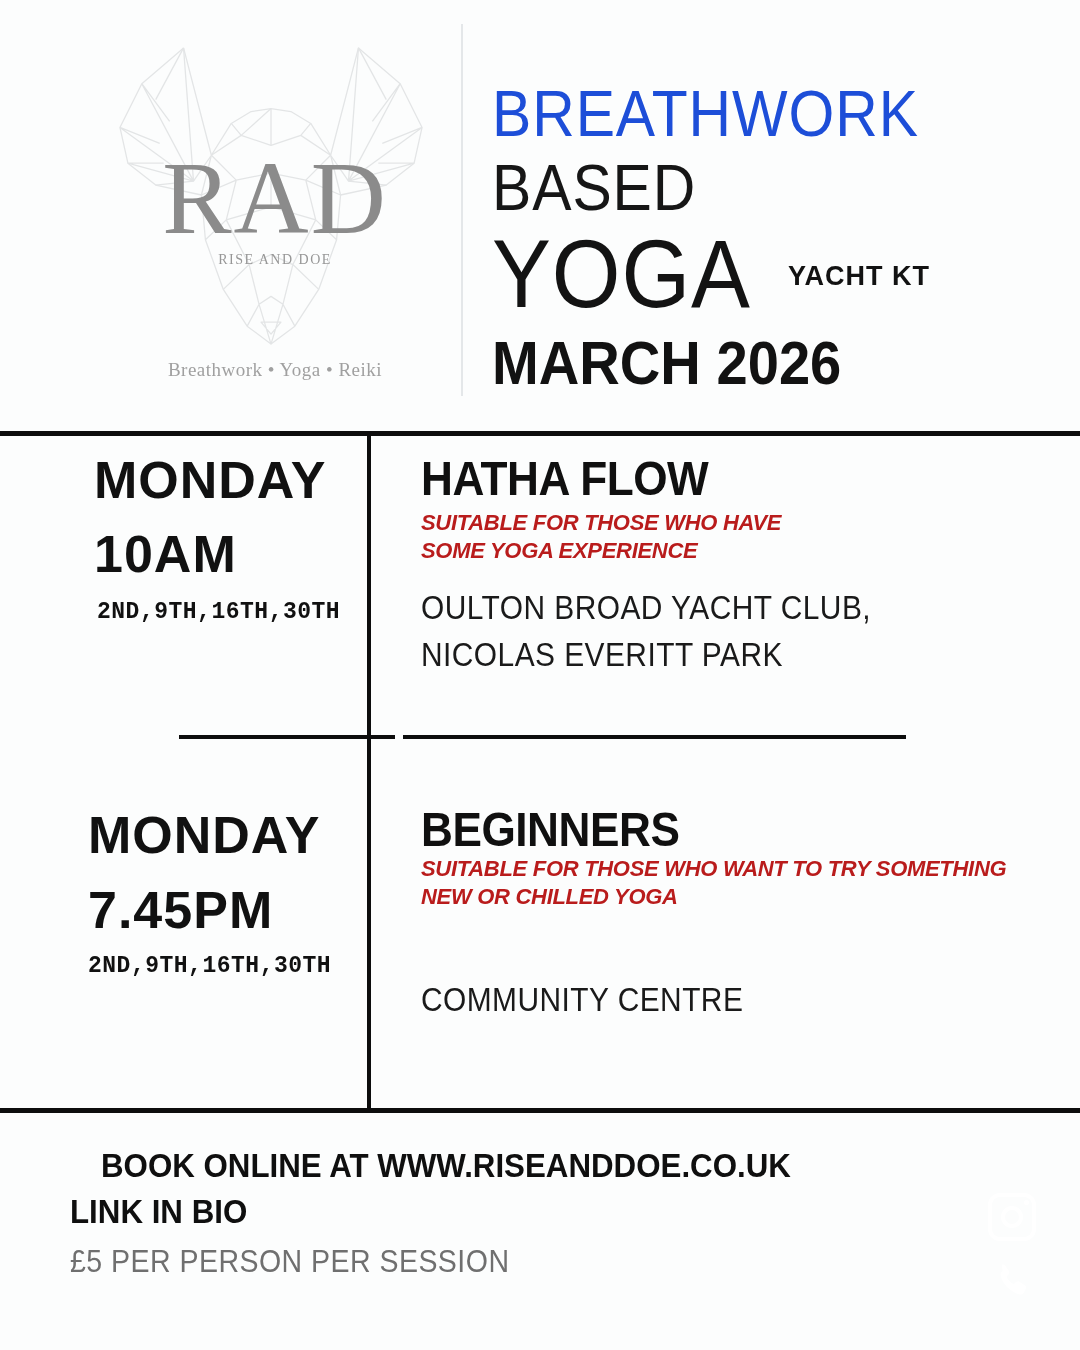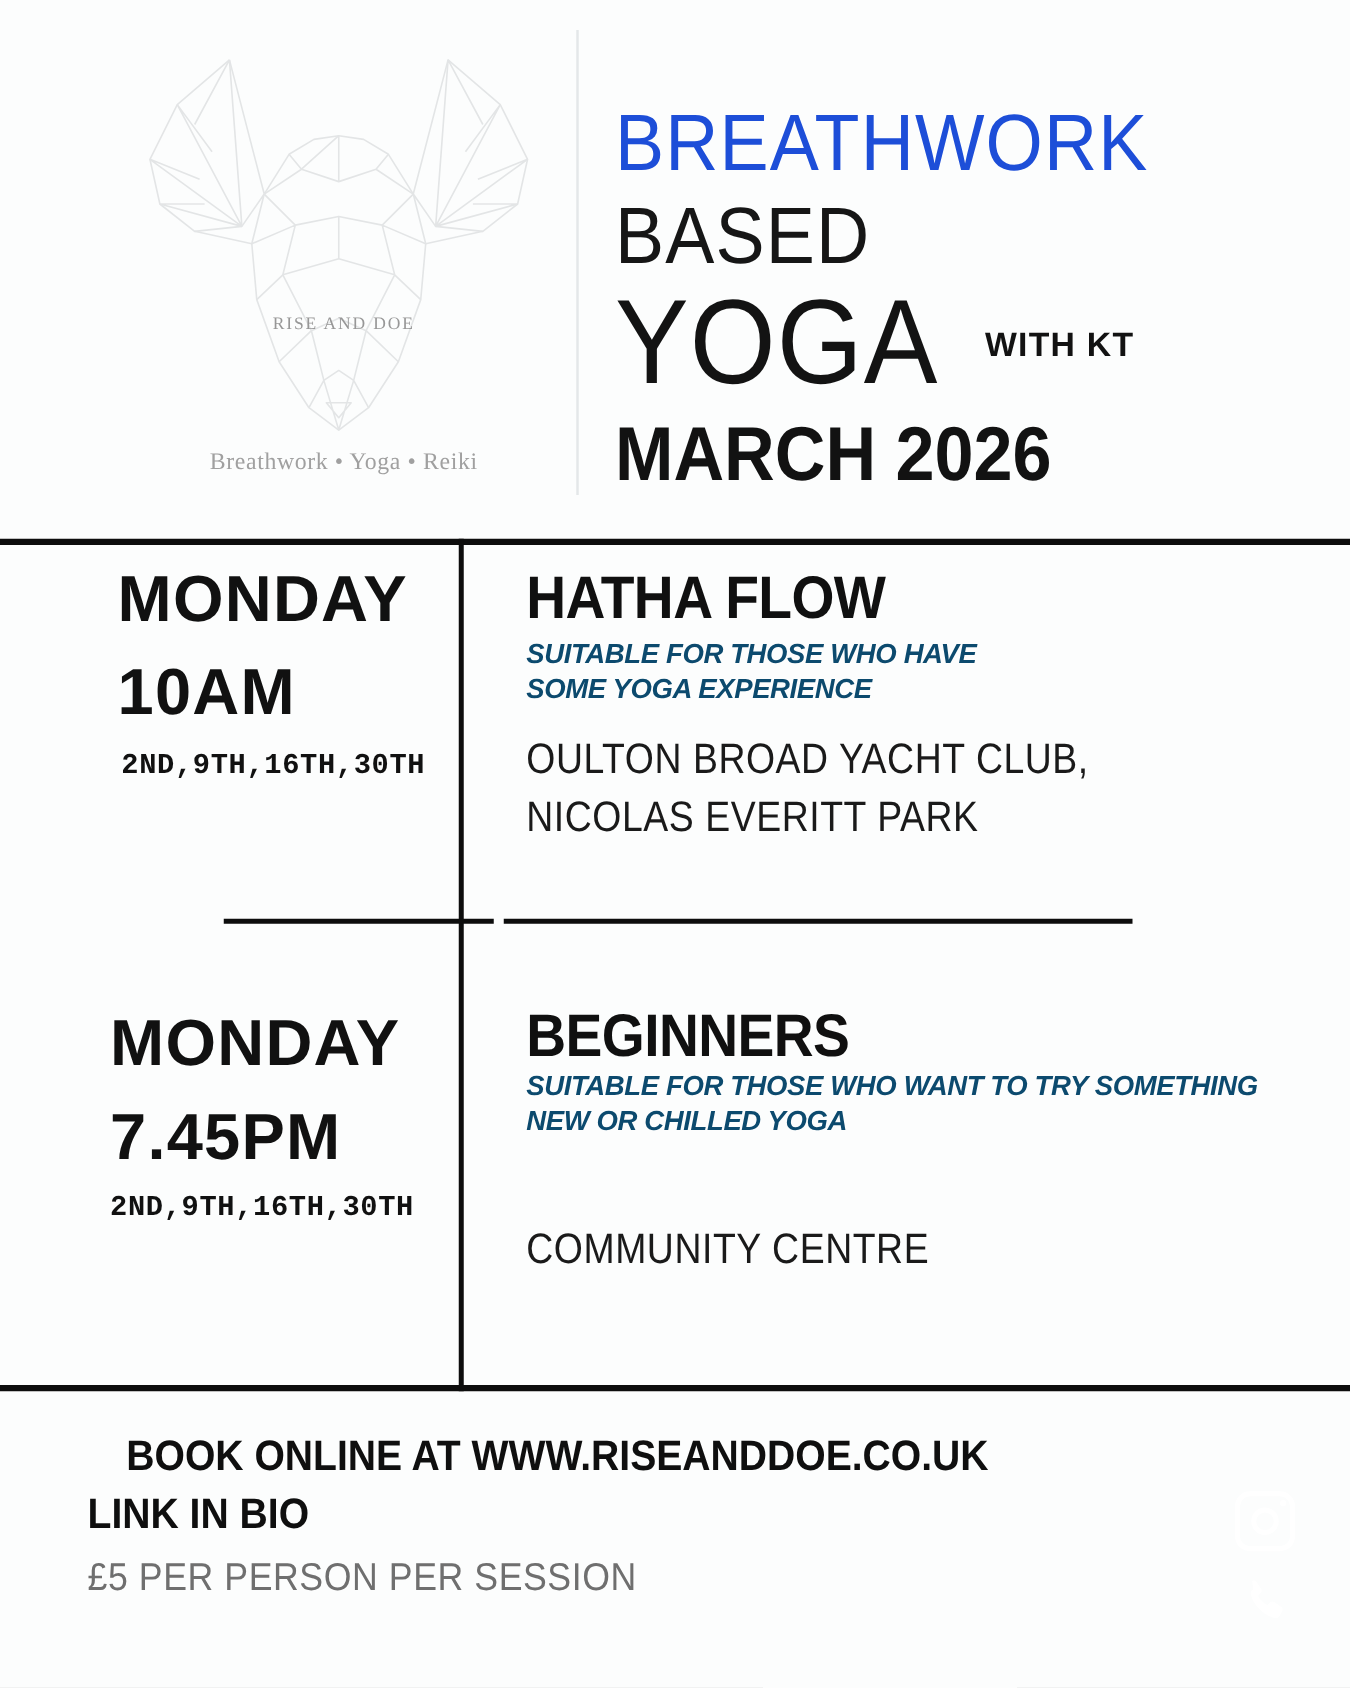--- a/index.html
+++ b/index.html
@@ -36,21 +36,21 @@
   .rule-top{left:0;top:431px;width:1080px;height:5px;}
   .rule-bottom{left:0;top:1108px;width:1080px;height:5px;}
   .rule-vert{left:367px;top:431px;width:4px;height:682px;}
   .rule-mid-a{left:179px;top:735px;width:216px;height:4px;}
   .rule-mid-b{left:403px;top:735px;width:503px;height:4px;}
 
   
   .day,.time{font-size:52px;font-weight:800;letter-spacing:1px;color:#111;}
   .dates{font-size:23px;font-weight:700;letter-spacing:.5px;color:#111;font-family:Liberation Mono, monospace;}
   .klass{font-size:48px;font-weight:800;letter-spacing:-.5px;color:#101010;}
-  .sub{font-size:22px;font-weight:700;font-style:italic;letter-spacing:-.3px;color:#0c4a6e;}
+  .sub{font-size:22px;font-weight:700;font-style:italic;letter-spacing:-.3px;color:#b91c1c;}
   .loc{font-size:34px;font-weight:400;color:#1a1a1a;letter-spacing:.5px;}
 
   .s1-day{left:94px;top:454px;}   .s1-time{left:94px;top:528px;}   .s1-dates{left:97px;top:601px;}
   .s1-class{left:421px;top:455px;}
   .s1-sub1{left:421px;top:512px;} .s1-sub2{left:421px;top:540px;}
   .s1-loc1{left:421px;top:590px;} .s1-loc2{left:421px;top:637px;}
 
   .s2-day{left:88px;top:809px;}   .s2-time{left:88px;top:884px;}   .s2-dates{left:88px;top:955px;}
   .s2-class{left:421px;top:806px;}
   .s2-sub1{left:421px;top:858px;} .s2-sub2{left:421px;top:886px;}
@@ -76,29 +76,30 @@
 <div class="poster">
 
   <svg class="mesh" viewBox="0 0 320 320" fill="none" stroke="#e3e5e6" stroke-width="1.3" stroke-linejoin="round">
     <path d="M72,12 L30,48 L8,92 L16,128 L44,150 L82,146 L100,120 L120,88 L140,76 L160,73 L180,76 L200,88 L220,120 L238,146 L276,150 L304,128 L312,92 L290,48 L248,12 L220,120 M72,12 L100,120 M100,120 L90,160 L94,205 L112,255 L136,292 L160,310 L184,292 L208,255 L226,205 L230,160 L220,120"></path>
     <path d="M82,146 L72,12 M82,146 L30,48 M82,146 L8,92 M82,146 L16,128 M72,12 L44,64 M30,48 L58,86 M8,92 L48,108 M16,128 L52,128 M44,150 L90,160"></path>
     <path d="M238,146 L248,12 M238,146 L290,48 M238,146 L312,92 M238,146 L304,128 M248,12 L276,64 M290,48 L262,86 M312,92 L272,108 M304,128 L268,128 M276,150 L230,160"></path>
     <path d="M100,120 L130,100 L120,88 M130,100 L160,73 M130,100 L160,110 L190,100 M160,73 L160,110 M190,100 L200,88 M190,100 L220,120"></path>
     <path d="M90,160 L125,145 L160,138 L195,145 L230,160 M125,145 L100,120 M195,145 L220,120 M125,145 L115,185 L160,172 L205,185 L195,145 M160,138 L160,172 M94,205 L115,185 M226,205 L205,185 M115,185 L138,230 L160,220 L182,230 L205,185 M112,255 L138,230 L148,270 L160,262 L172,270 L182,230 M208,255 L182,230 M136,292 L148,270 M184,292 L172,270 M160,310 L148,270 M160,310 L172,270 M150,288 L170,288 L160,300 Z"></path>
   </svg>
 
+  <div class="abs brand ctr">RAD</div>
   <div class="abs brand-sub ctr">RISE AND DOE</div>
   <div class="abs tagline ctr">Breathwork • Yoga • Reiki</div>
 
   <div class="abs hvline"></div>
 
   <div class="abs t-l1"><span class="sx92" style="display:inline-block">BREATHWORK</span></div>
   <div class="abs t-l2"><span class="sx92" style="display:inline-block">BASED</span></div>
   <div class="abs t-yoga"><span class="sx92" style="display:inline-block">YOGA</span></div>
-  <div class="abs t-with">WITH KT</div>
+  <div class="abs t-with">YACHT KT</div>
   <div class="abs t-month"><span class="sx92" style="display:inline-block">MARCH 2026</span></div>
 
   <div class="rule rule-top"></div>
   <div class="rule rule-vert"></div>
   <div class="rule rule-mid-a"></div>
   <div class="rule rule-mid-b"></div>
   <div class="rule rule-bottom"></div>
 
   <div class="abs day s1-day">MONDAY</div>
   <div class="abs time s1-time">10AM</div>

